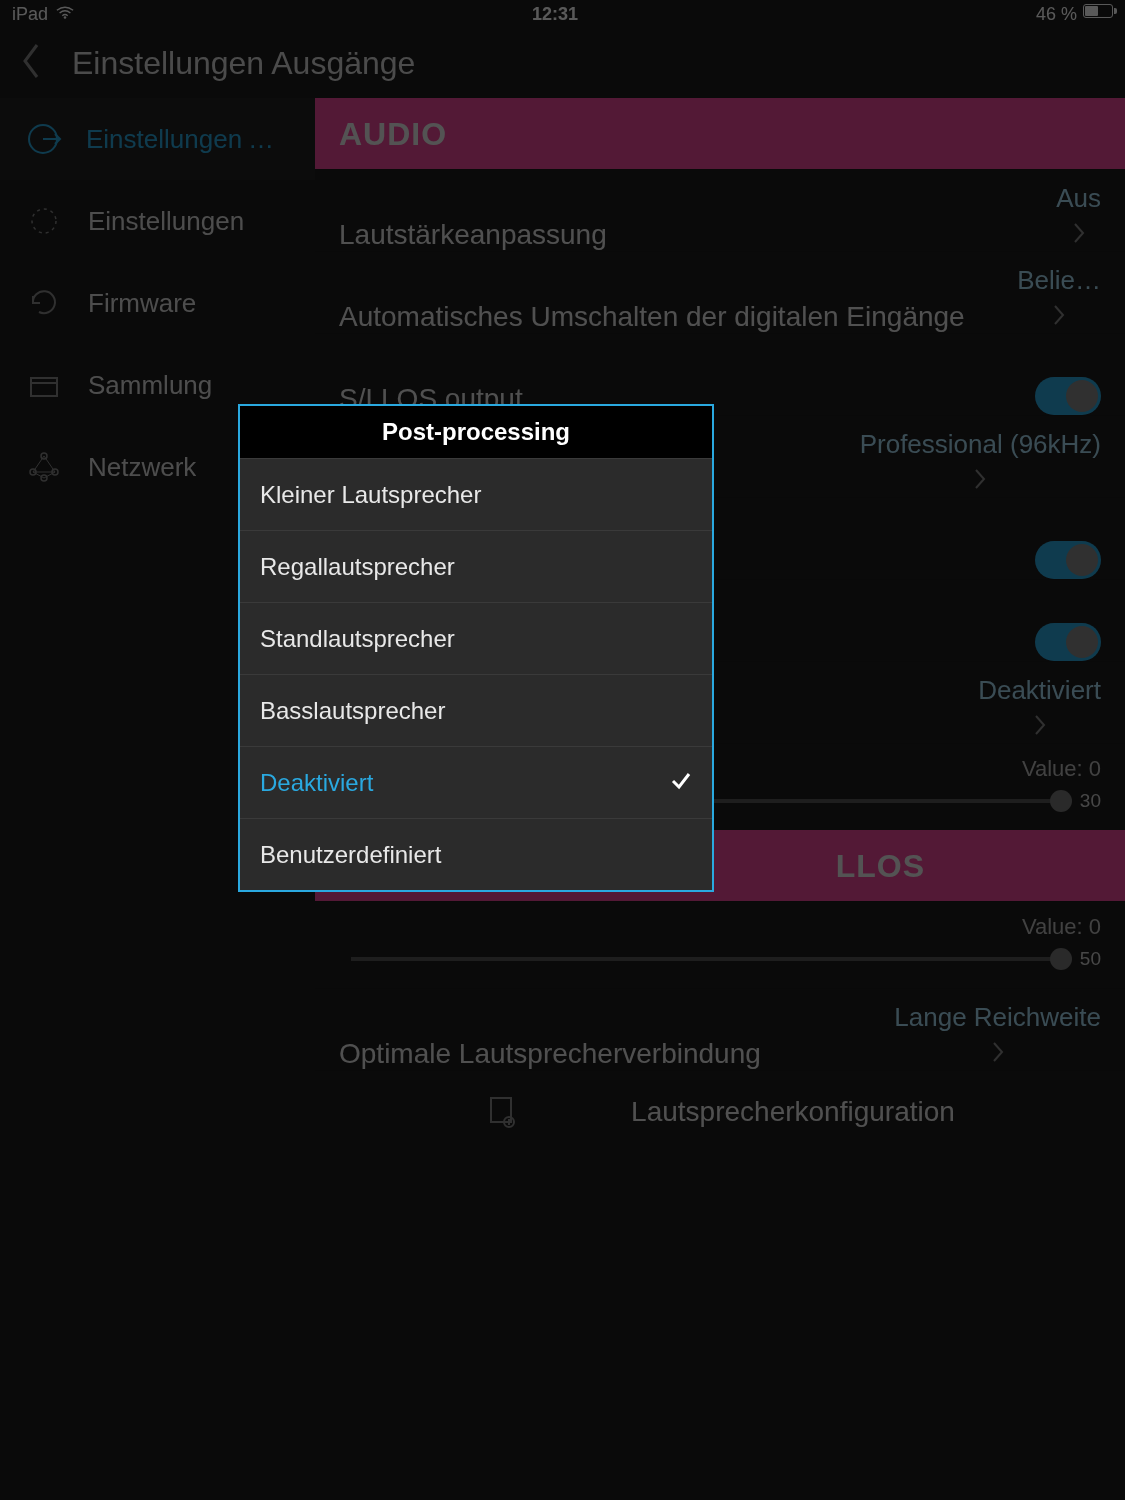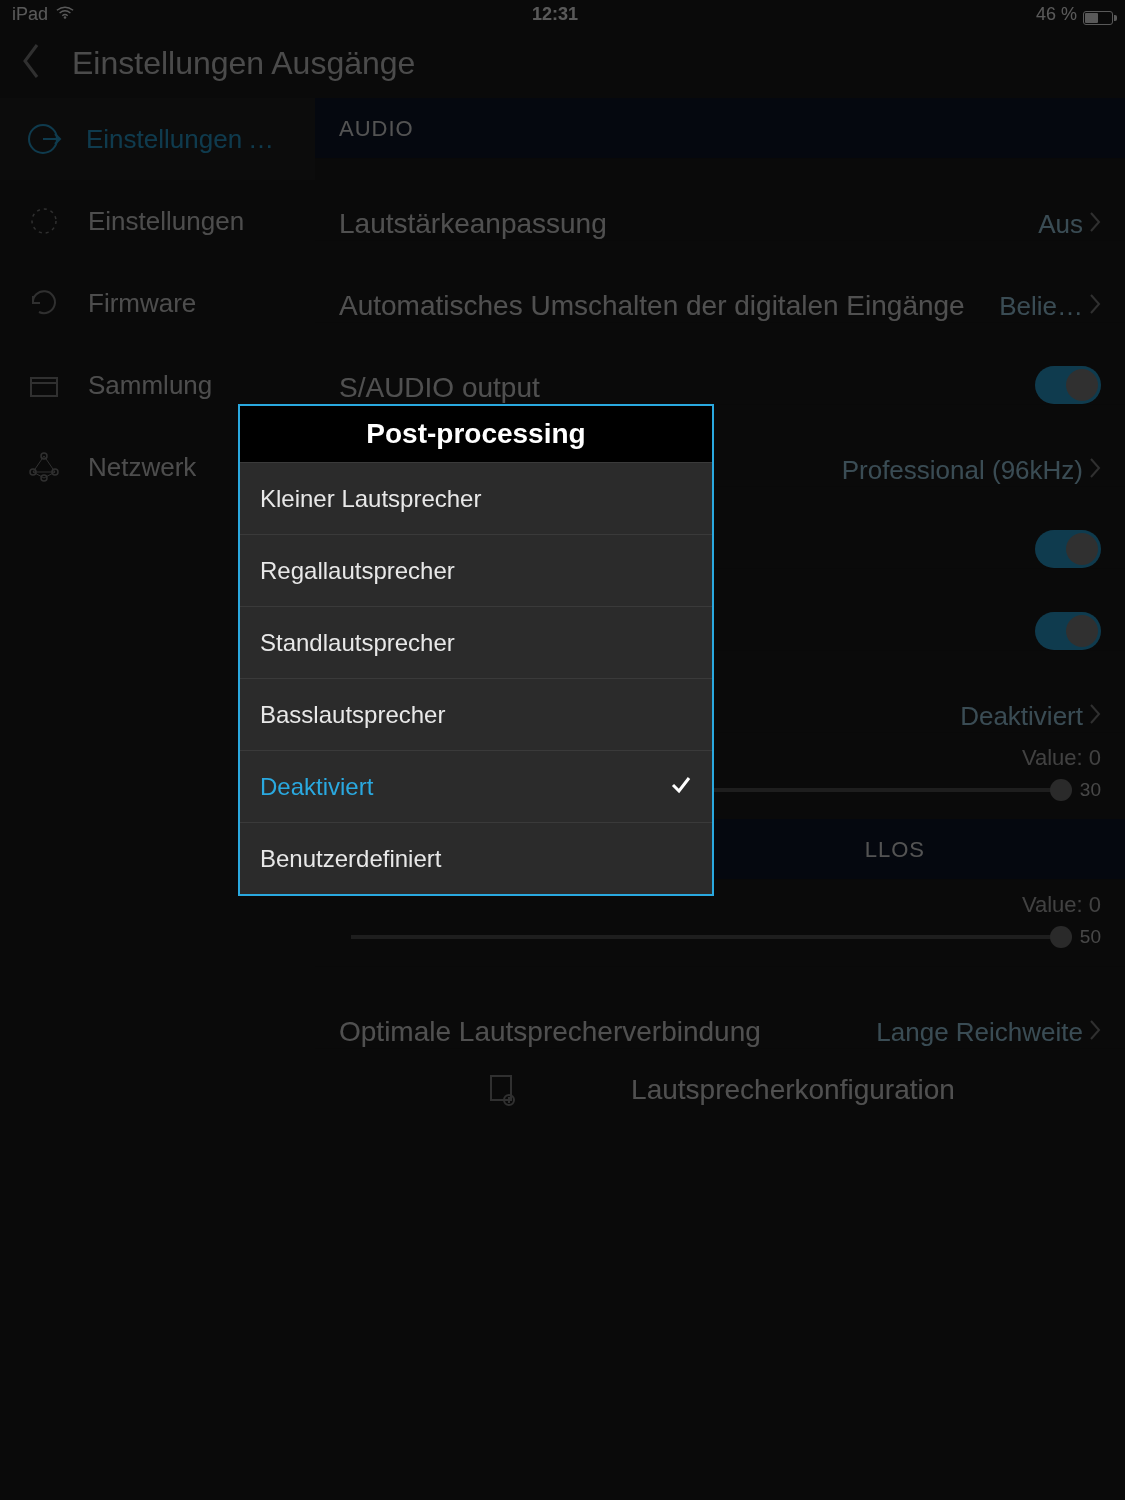--- a/index.html
+++ b/index.html
@@ -5,21 +5,21 @@
   * { box-sizing: border-box; margin: 0; padding: 0; }
   html, body { width: 1125px; height: 1500px; background: #0a0a0a; font-family: -apple-system, "Helvetica Neue", Arial, sans-serif; overflow: hidden; color: #fff; }
   
   
   .app { position: relative; width: 100%; height: 100%; }
   .dimmed { filter: brightness(0.35); }
   
   
   .status-bar { display: flex; align-items: center; justify-content: space-between; height: 28px; padding: 0 12px; font-size: 18px; font-weight: 400; }
   .status-left { display: flex; align-items: center; gap: 8px; }
-  .status-right { display: flex; align-items: flex-end; gap: 6px; }
+  .status-right { display: flex; align-items: flex-start; gap: 6px; }
   .wifi-icon svg { width: 18px; height: 14px; }
   .battery-icon { display: inline-flex; align-items: center; }
   .battery-icon .shell { width: 30px; height: 14px; border: 1.5px solid #fff; border-radius: 3px; position: relative; }
   .battery-icon .shell::after { content: ""; position: absolute; right: -5px; top: 3px; width: 3px; height: 6px; background: #fff; border-radius: 0 2px 2px 0; }
   .battery-icon .fill { position: absolute; left: 1px; top: 1px; bottom: 1px; width: 46%; background: #fff; border-radius: 1px; }
   
   
   .header { display: flex; align-items: center; height: 70px; padding: 0 20px; gap: 30px; }
   .back-chevron svg { width: 22px; height: 38px; stroke: #8a8a8a; }
   .header-title { font-size: 32px; font-weight: 300; color: #d5d5d5; }
@@ -29,45 +29,45 @@
   
   .sidebar { width: 315px; flex: 0 0 315px; }
   .side-item { display: flex; align-items: center; gap: 24px; height: 82px; padding: 0 24px; }
   .side-item.active { background: rgba(255,255,255,0.03); }
   .side-item .icon { width: 40px; height: 40px; display: flex; align-items: center; justify-content: center; }
   .side-item .label { font-size: 26px; font-weight: 300; color: #ddd; white-space: nowrap; overflow: hidden; text-overflow: ellipsis; }
   .side-item.active .label { color: #2aa9e0; }
   
   
   .main { flex: 1; overflow: hidden; }
-  .section-header { font-size: 22px; font-weight: 400; padding: 18px 24px 16px; color: #eee; background: #0f172a; letter-spacing: 1px; }
+  .section-header { font-size: 32px; font-weight: 700; padding: 18px 24px 16px; color: #eee; background: #ec4899; letter-spacing: 1px; }
   .row { display: flex; align-items: flex-end; justify-content: space-between; padding: 0 24px; height: 82px; border-top: 1px solid #1a1a1a; }
   .row .label { font-size: 28px; font-weight: 300; color: #e5e5e5; white-space: nowrap; overflow: hidden; text-overflow: ellipsis; }
-  .row .value { display: flex; align-items: center; gap: 6px; font-size: 26px; font-weight: 300; color: #a5d8f0; white-space: nowrap; }
+  .row .value { display: flex; align-items: center; gap: 6px; font-size: 26px; font-weight: 300; color: #a5d8f0; white-space: nowrap; flex-direction: column; }
   .chev-r svg { width: 12px; height: 22px; stroke: #888; }
   
   
   .toggle { width: 66px; height: 38px; background: #2aa9e0; border-radius: 19px; position: relative; }
   .toggle .knob { position: absolute; right: 3px; top: 3px; width: 32px; height: 32px; border-radius: 50%; background: #888; }
   
   
   .slider-row { padding: 12px 24px 18px; border-top: 1px solid #1a1a1a; }
   .slider-top { display: flex; justify-content: flex-end; font-size: 22px; color: #bbb; margin-bottom: 8px; }
   .slider-track { display: flex; align-items: center; gap: 12px; }
   .slider-track .end { font-size: 19px; color: #ccc; }
   .track { flex: 1; height: 4px; background: #555; position: relative; }
   .thumb { position: absolute; top: 50%; width: 22px; height: 22px; border-radius: 50%; background: #777; transform: translate(-50%,-50%); }
   
   .config-row { display: flex; align-items: center; justify-content: center; gap: 110px; height: 82px; border-top: 1px solid #1a1a1a; }
   .config-row .icon { width: 36px; height: 36px; }
   .config-row .label { font-size: 28px; font-weight: 300; color: #e5e5e5; }
   
   
   .modal { position: absolute; left: 238px; top: 404px; width: 476px; border: 2px solid #2aa9e0; background: #2b2b2b; z-index: 100; }
-  .modal-header { background: #000; text-align: center; padding: 12px 0; font-size: 28px; font-weight: 600; color: #fff; }
+  .modal-header { background: #000; text-align: center; padding: 12px 0; font-size: 24px; font-weight: 600; color: #fff; }
   .modal-item { display: flex; align-items: center; justify-content: space-between; padding: 0 20px; height: 72px; border-top: 1px solid #3a3a3a; font-size: 24px; font-weight: 300; color: #e8e8e8; }
   .modal-item:first-of-type { border-top: none; }
   .modal-item.selected { color: #2aa9e0; }
   .check svg { width: 22px; height: 22px; stroke: #fff; }
 </style>
 </head>
 <body>
 
 <div class="app">
   <div class="dimmed">
@@ -172,21 +172,21 @@
           <span class="label">Automatisches Umschalten der digitalen Eingänge</span>
           <span class="value">
             <span>Belie…</span>
             <span class="chev-r"><svg viewBox="0 0 12 22">
                   <polyline points="2,2 10,11 2,20" fill="none" stroke-width="2"></polyline>
                 </svg></span>
           </span>
         </div>
 
         <div class="row">
-          <span class="label">S/AUDIO output</span>
+          <span class="label">S/LLOS output</span>
           <span class="toggle">
               <span class="knob"></span>
             </span>
         </div>
 
         <div class="row">
           <span class="label"></span>
           <span class="value">
             <span>Professional (96kHz)</span>
             <span class="chev-r"><svg viewBox="0 0 12 22">

